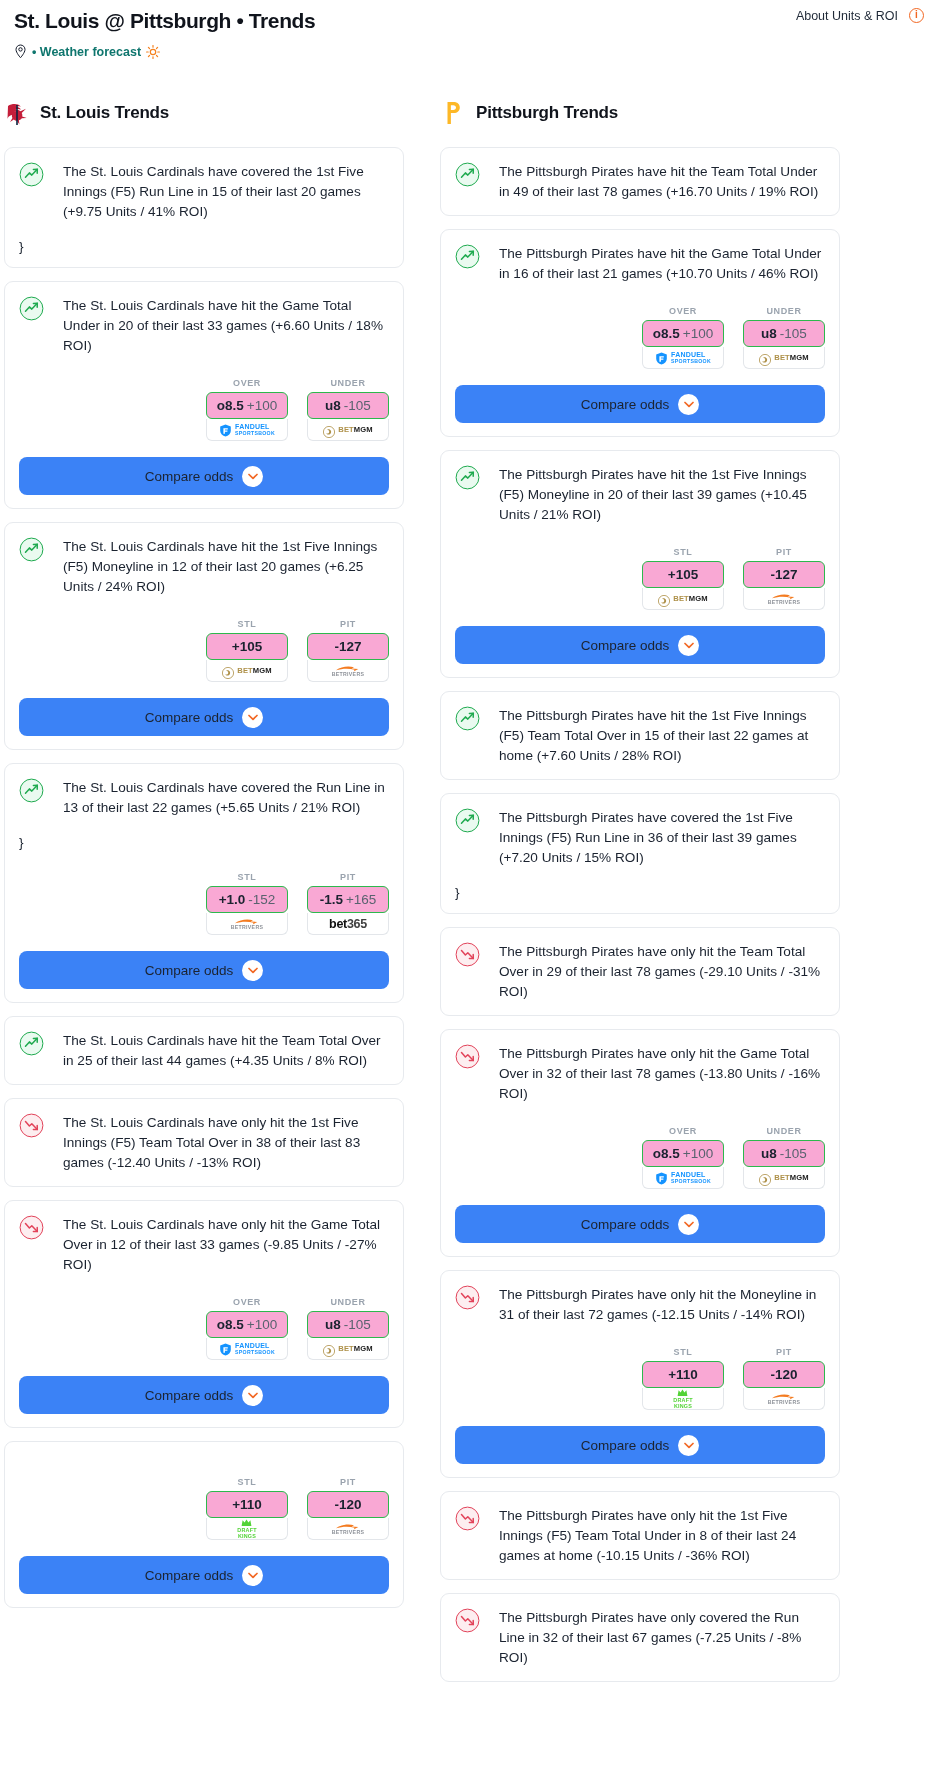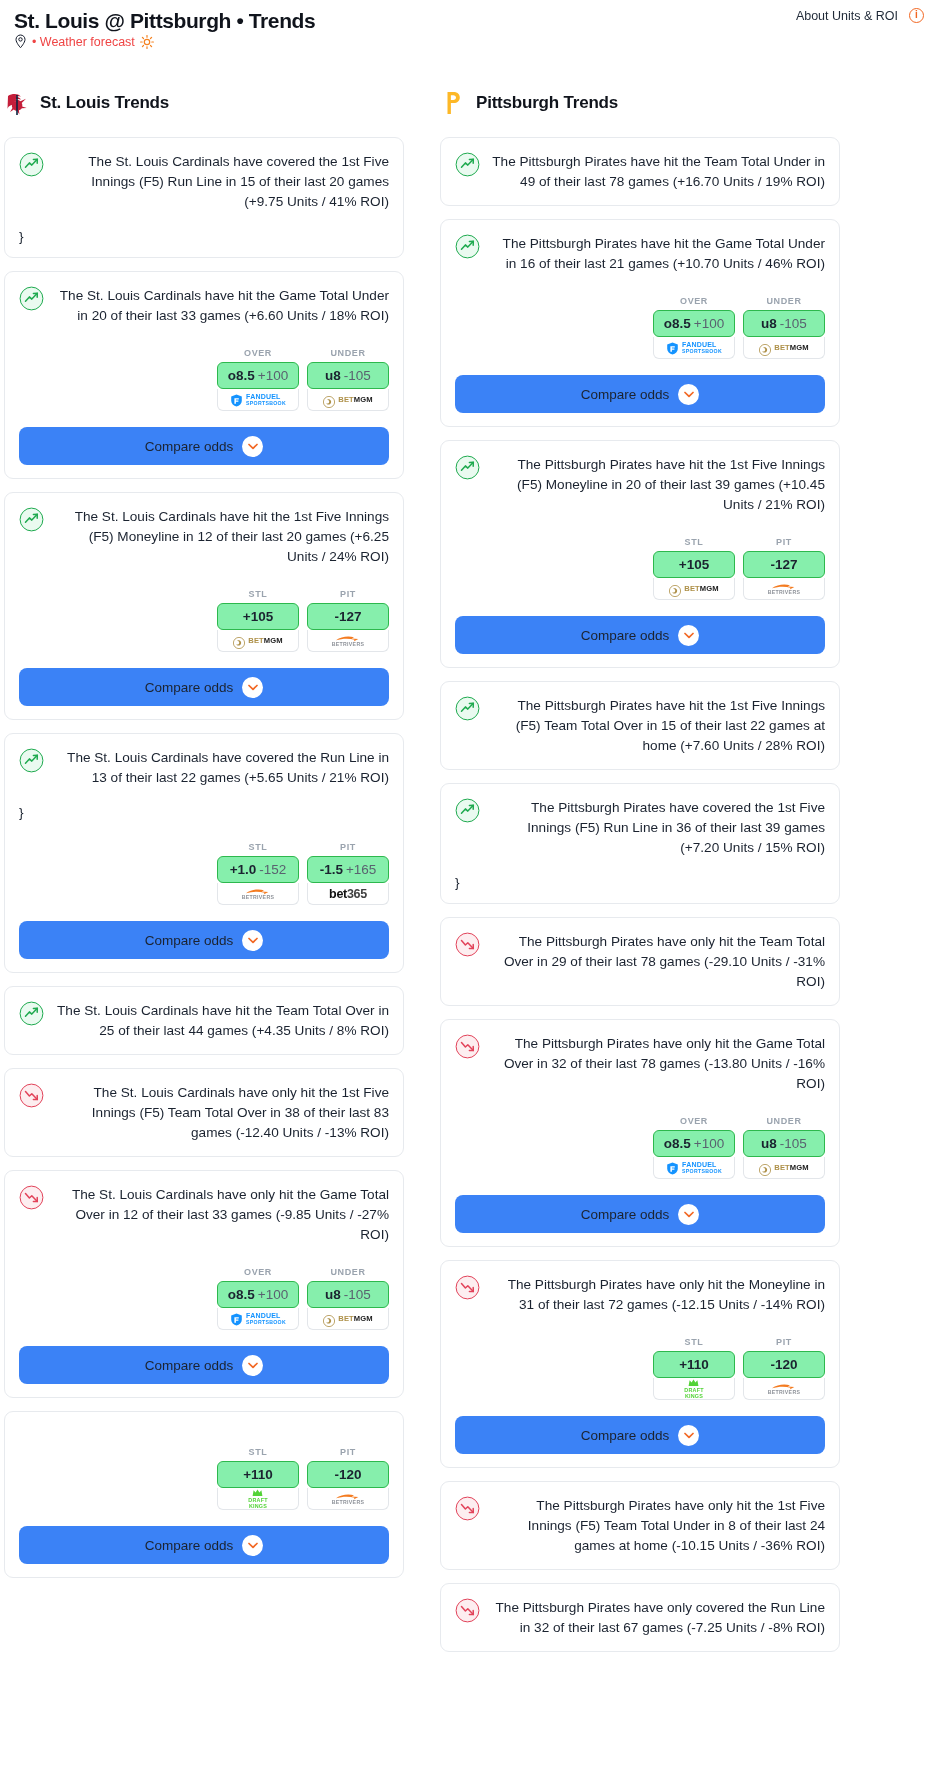--- a/index.html
+++ b/index.html
@@ -24,59 +24,59 @@
     font-size: 12.5px; color: #1f2937;
   }
   .info-circle {
     width: 15px; height: 15px; border-radius: 50%;
     border: 1.4px solid #f26722; color: #f26722;
     font-size: 10px; line-height: 12px; text-align: center;
     font-weight: 700; display: inline-block;
   }
   .subbar {
     display: flex; align-items: center; gap: 5px;
-    font-size: 12.5px; color: #ef4444;
+    margin-top: 10px; font-size: 12.5px; color: #0f766e; font-weight: bold;
   }
   .pin-icon { width: 13px; height: 15px; display: inline-block; }
   .sun-icon { width: 14px; height: 14px; display: inline-block; }
 
   
   .columns { display: flex; gap: 36px; padding: 0 4px; margin-top: 40px; align-items: flex-start; }
   .col { width: 400px; flex: 0 0 400px; }
 
   .col-head {
     display: flex; align-items: center; gap: 10px;
     font-size: 17px; font-weight: 700; color: #10141c;
     margin-bottom: 20px; height: 28px; letter-spacing: -0.2px;
   }
   .team-logo { width: 26px; height: 28px; flex: 0 0 26px; display: block; }
 
   
   .card {
     border: 1px solid #e7eaee; border-radius: 9px; background: #fff;
     padding: 13px 14px 13px 14px; margin-bottom: 13px;
   }
-  .trend-row { display: flex; gap: 11px; align-items: flex-start; text-align: right; }
+  .trend-row { display: flex; gap: 19px; align-items: flex-start; }
   .trend-icon { width: 25px; height: 25px; flex: 0 0 25px; margin-top: 1px; }
   .trend-text {
     font-size: 13.6px; line-height: 20px; color: #1b2330; padding-top: 1px;
   }
   .stray { font-size: 13.5px; color: #1b2330; margin-top: 18px; line-height: 14px; }
 
   
-  .odds-wrap { display: flex; justify-content: flex-end; gap: 8px; margin-top: 22px; }
+  .odds-wrap { display: flex; justify-content: flex-end; gap: 19px; margin-top: 22px; }
   .odds-cell { width: 82px; }
   .odds-label {
     font-size: 9px; letter-spacing: 0.6px; color: #9aa3ae;
     text-align: center; font-weight: 600; margin-bottom: 4px;
   }
   .odds-box {
     border: 1px solid #2db84d; border-radius: 6px;
     height: 27px; display: flex; align-items: center; justify-content: center;
-    font-size: 13.5px; font-weight: 700; color: #1b2330; background: #86efac;
+    font-size: 13.5px; font-weight: 700; color: #1b2330; background: #f9a8d4;
   }
   .odds-box .line { font-weight: 700; }
   .odds-box .price { font-weight: 400; color: #59626f; margin-left: 3px; }
   .book-box {
     border: 1px solid #e3e6ea; border-top: none;
     border-radius: 0 0 6px 6px; height: 22px;
     display: flex; align-items: center; justify-content: center; background: #fff;
   }
 
   

